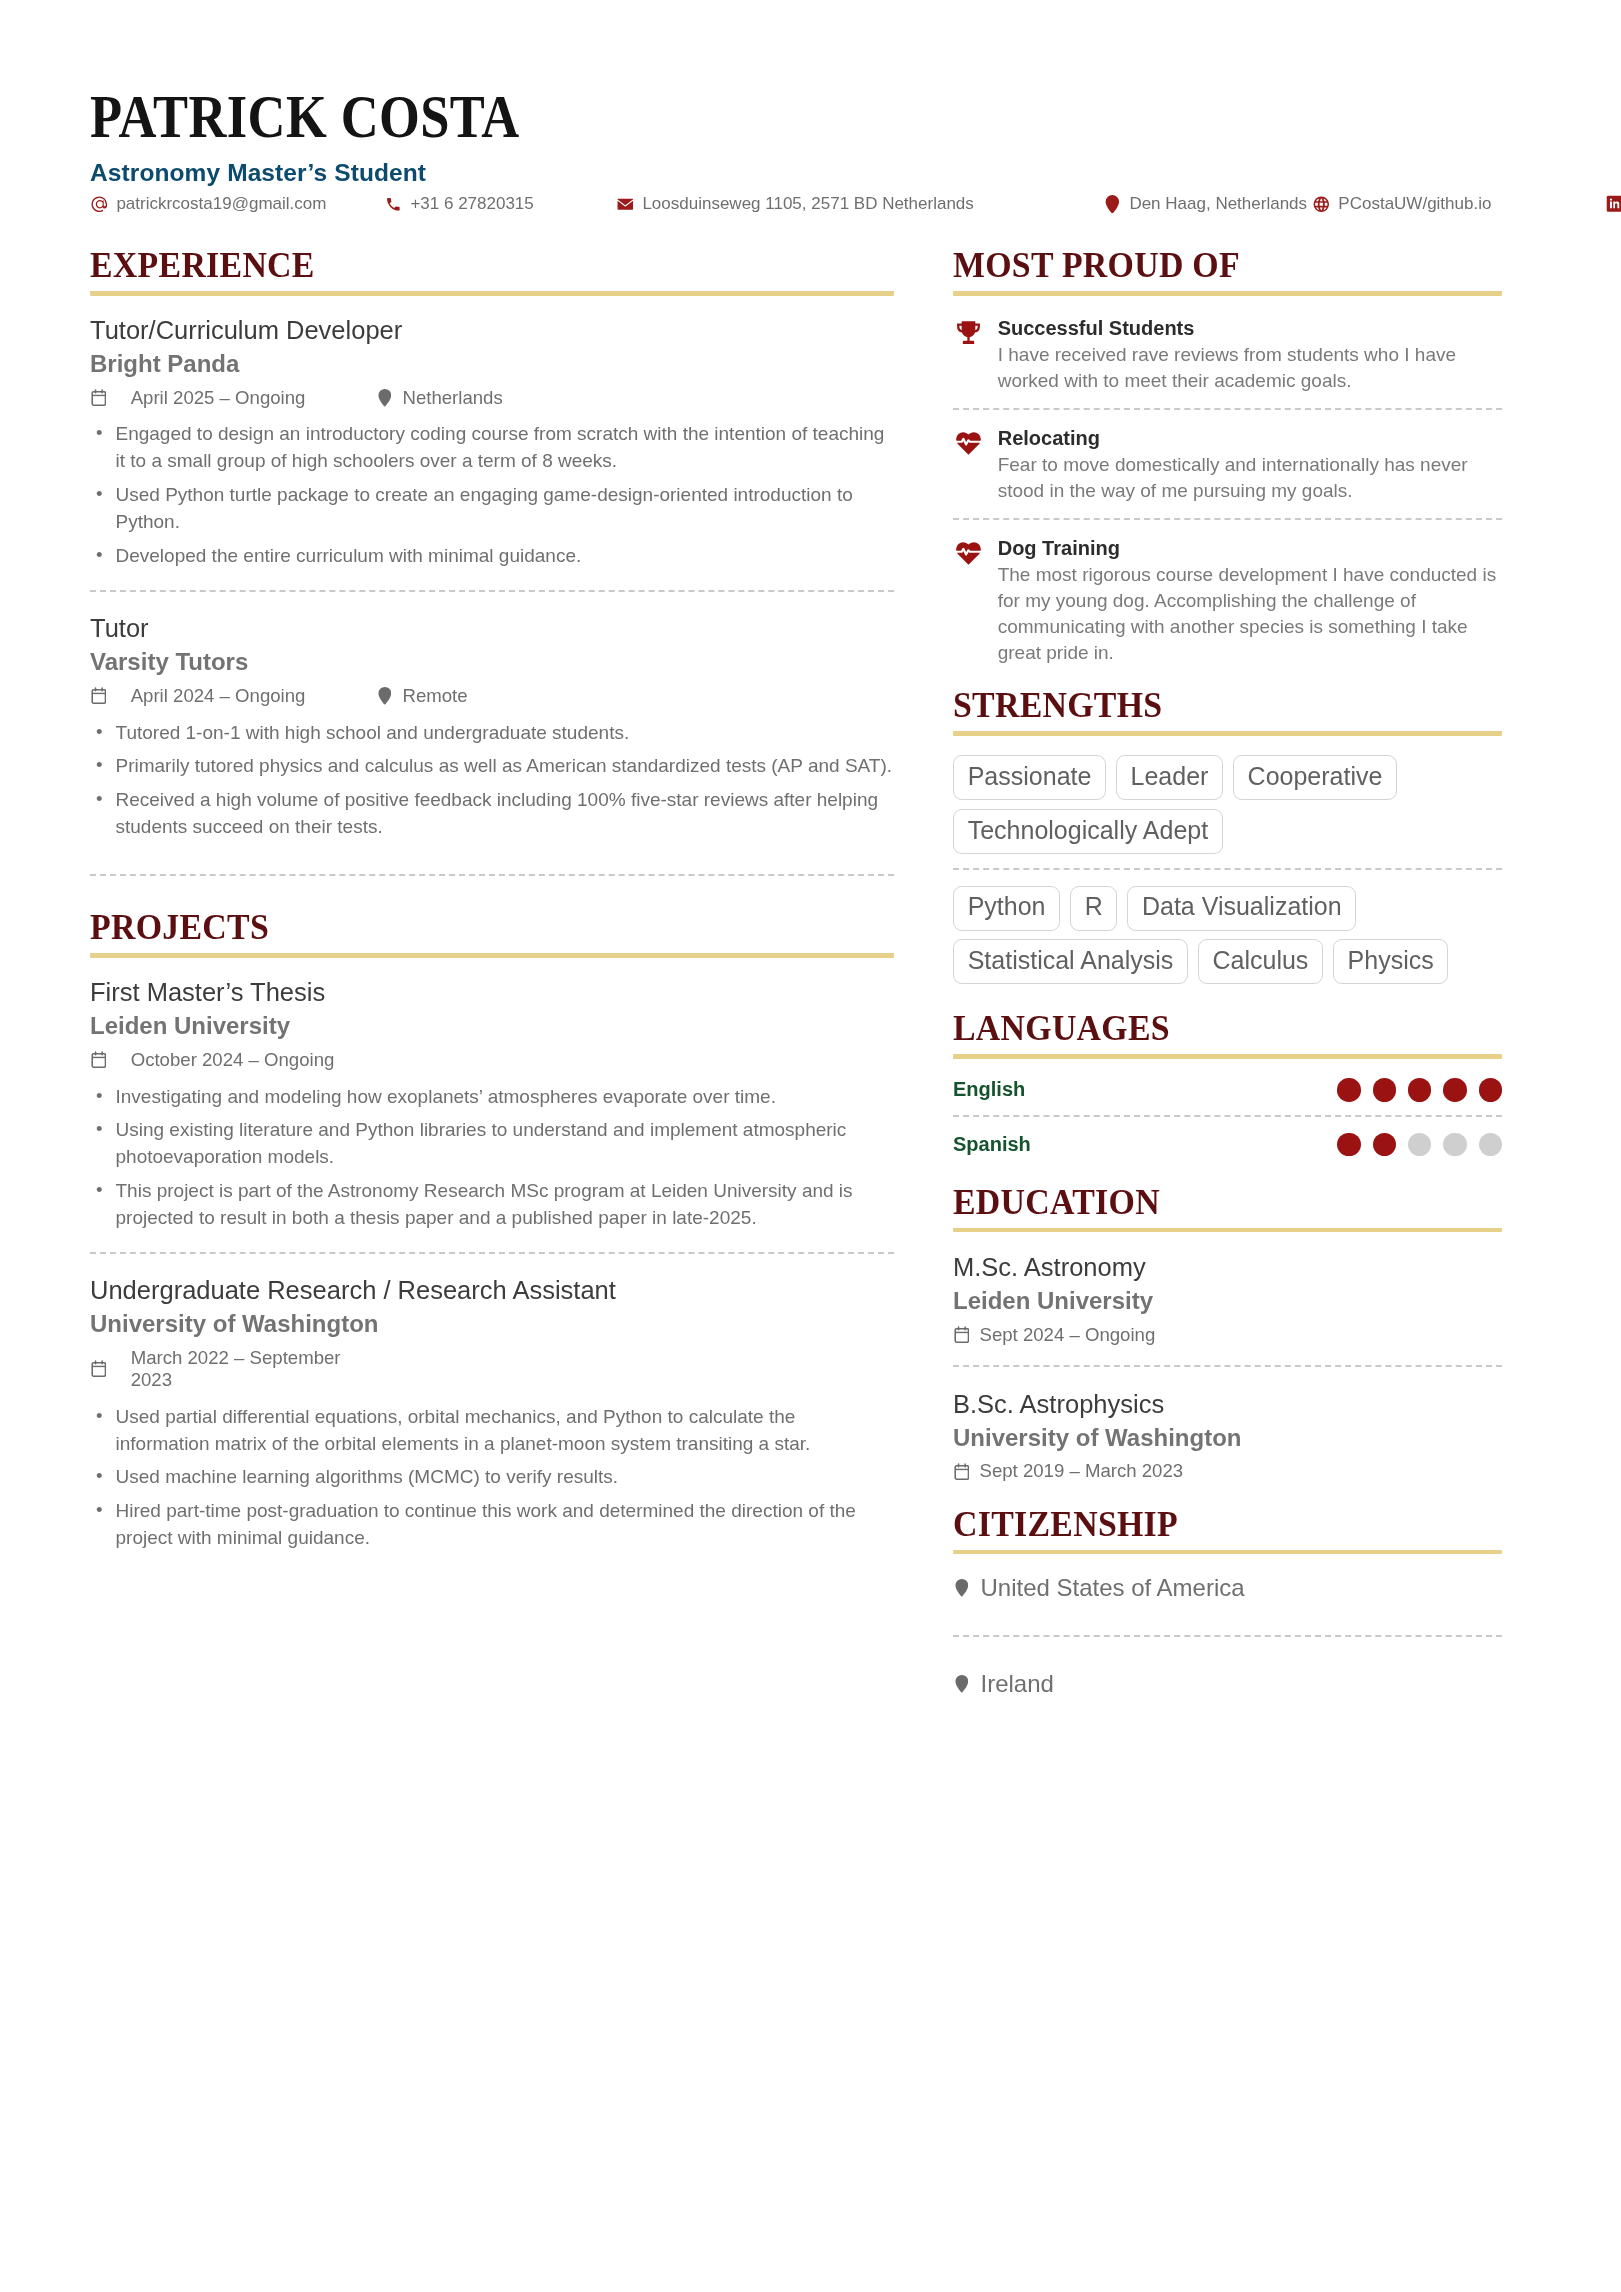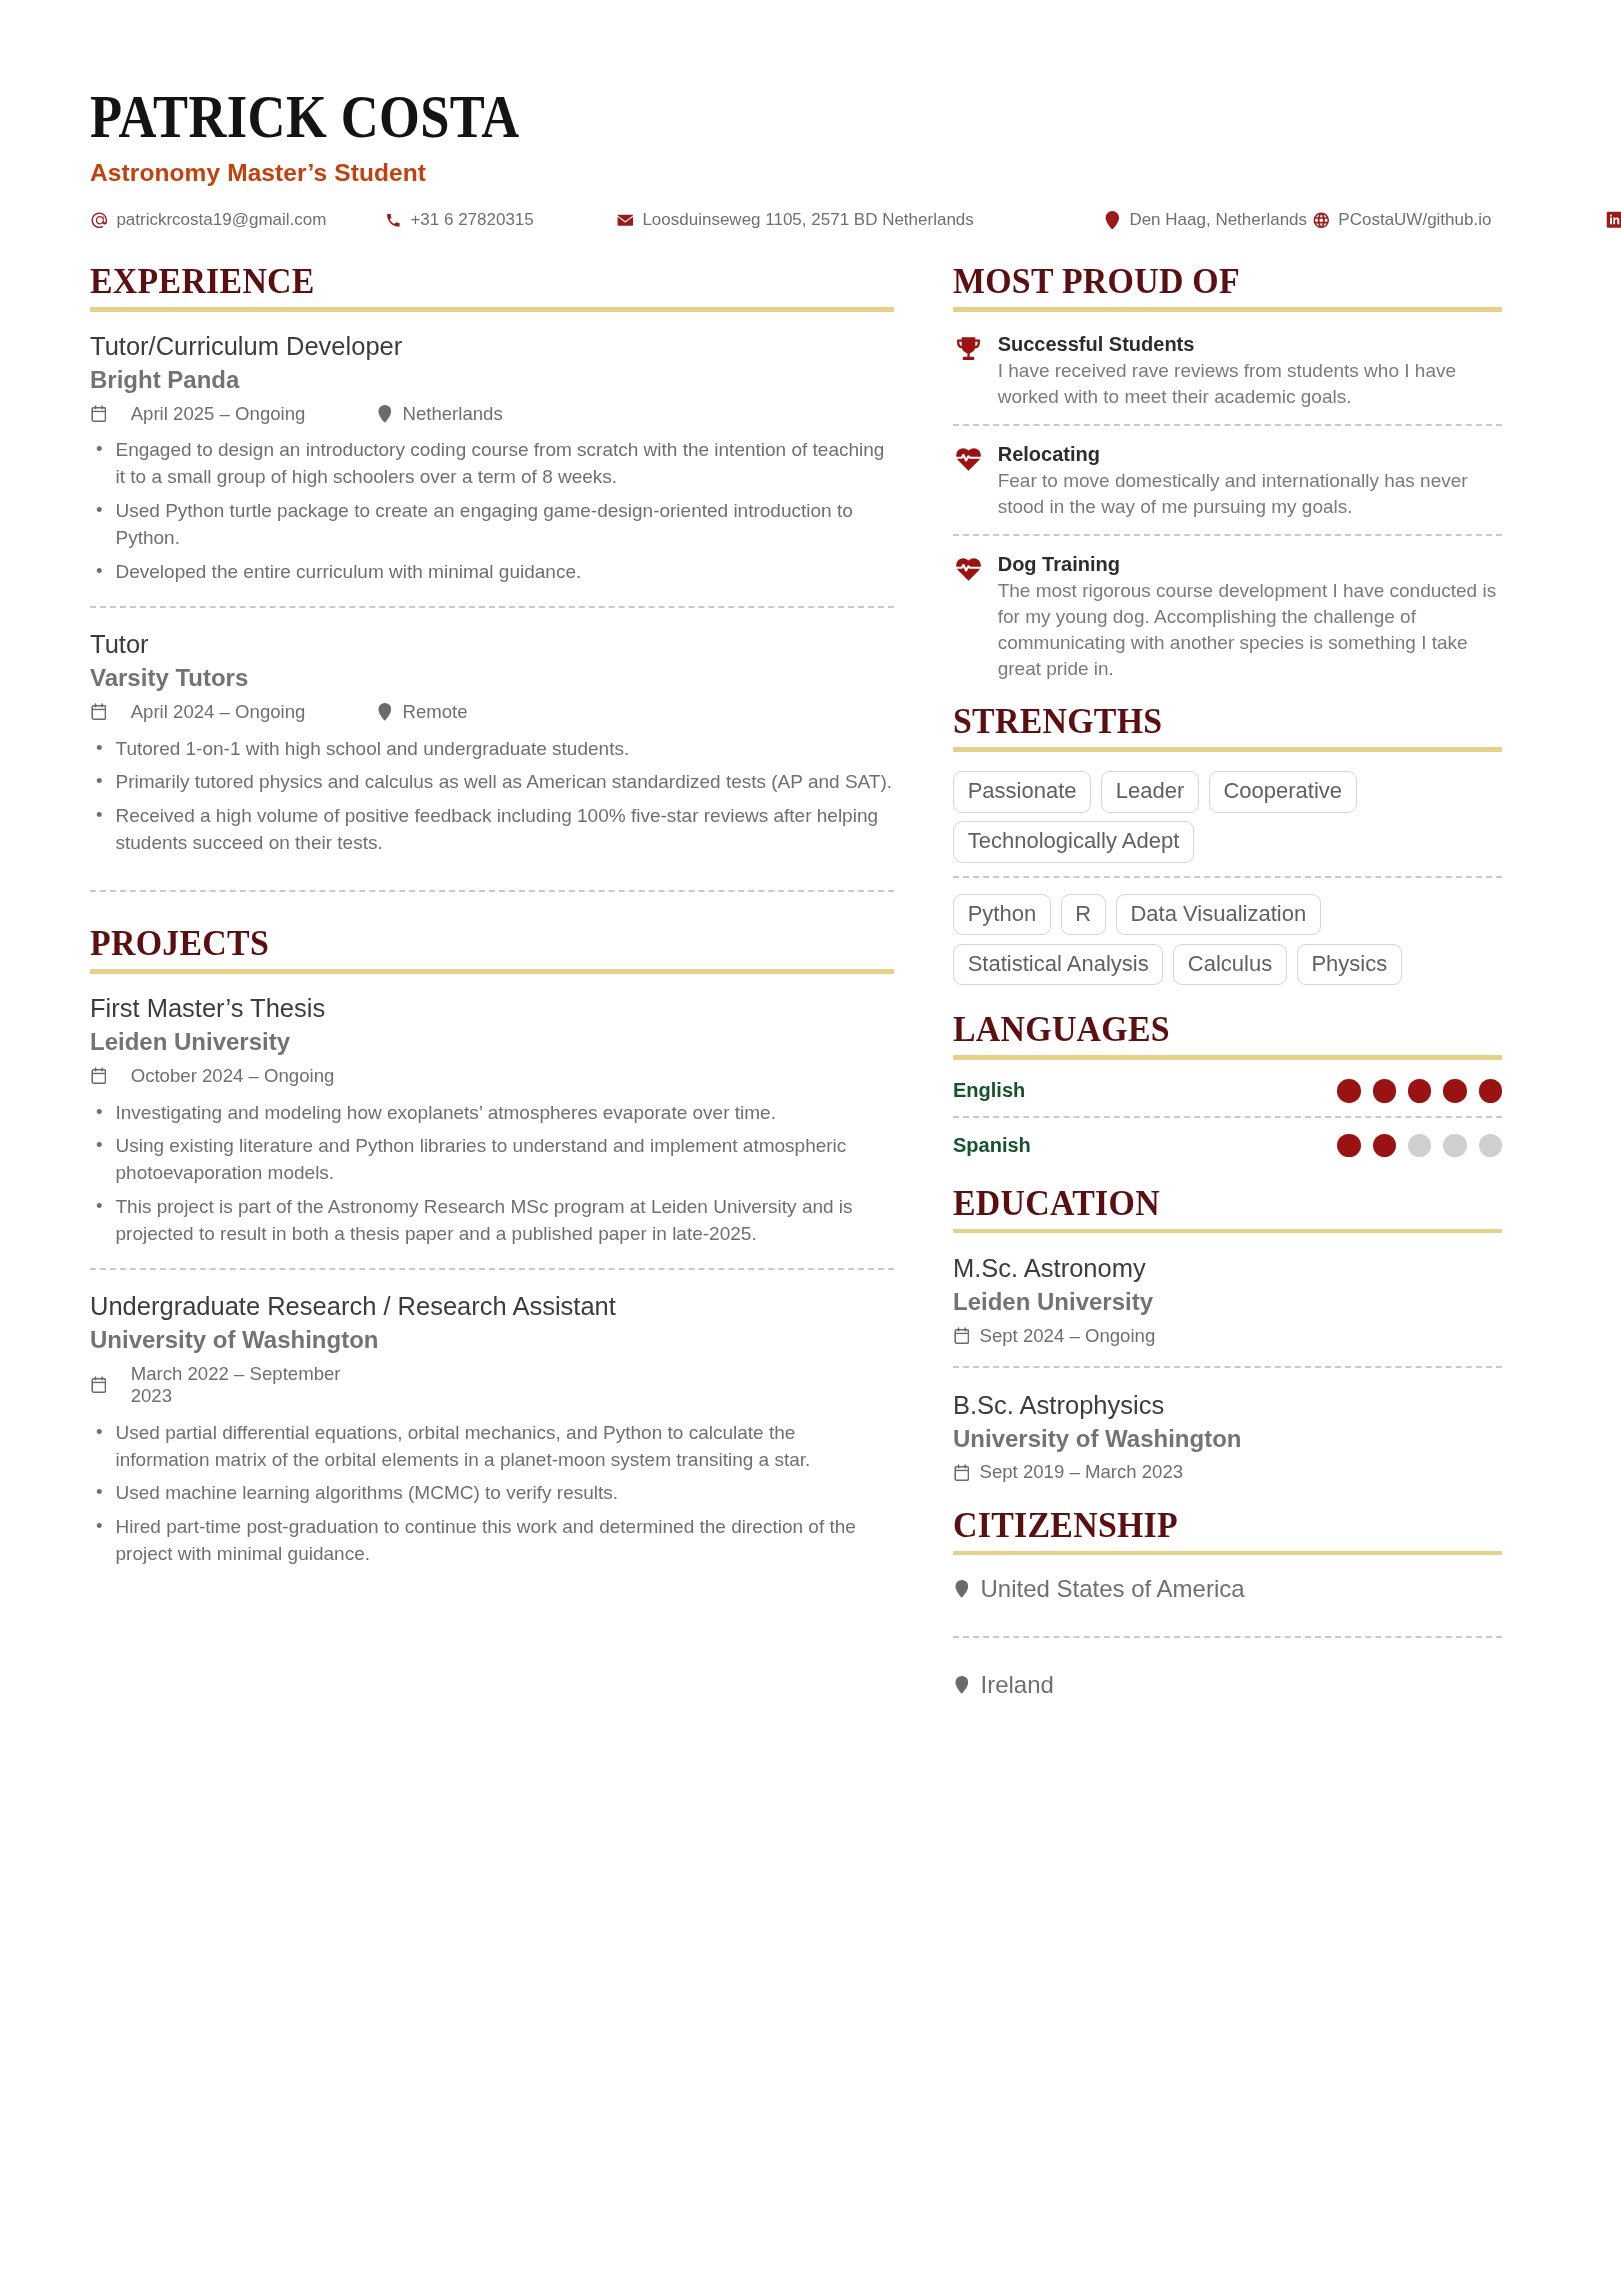--- a/index.html
+++ b/index.html
@@ -33,23 +33,23 @@
     line-height: 1.02;
     letter-spacing: 0.5px;
     color: #141414;
     transform: scaleX(0.86);
     transform-origin: left center;
   }
 
   .subtitle {
     font-size: 24.5px;
     font-weight: bold;
-    color: #c2410c;
+    color: #0c4a6e;
     margin-top: 10.8px;
-    margin-bottom: 23px;
+    margin-bottom: 7px;
     letter-spacing: 0.1px;
   }
 
   .contact-rows { display: flex; flex-direction: row; gap: 4.9px; }
   .contact-row { display: flex; align-items: center; }
 
   .contact-item {
     display: flex;
     align-items: center;
     gap: 7.8px;
@@ -188,21 +188,21 @@
     line-height: 1.36;
     color: #7a7a7a;
   }
 
   
   .tag-group { display: flex; flex-wrap: wrap; gap: 8.8px 9.8px; }
   .tag {
     border: 1.6px solid #d4d4d4;
     border-radius: 8.8px;
     padding: 4.9px 13.7px 6.9px 13.7px;
-    font-size: 22px;
+    font-size: 25px;
     color: #606060;
     line-height: 1.25;
     background: #fff;
     white-space: nowrap;
   }
 
   
   .lang-row {
     display: flex;
     align-items: center;

